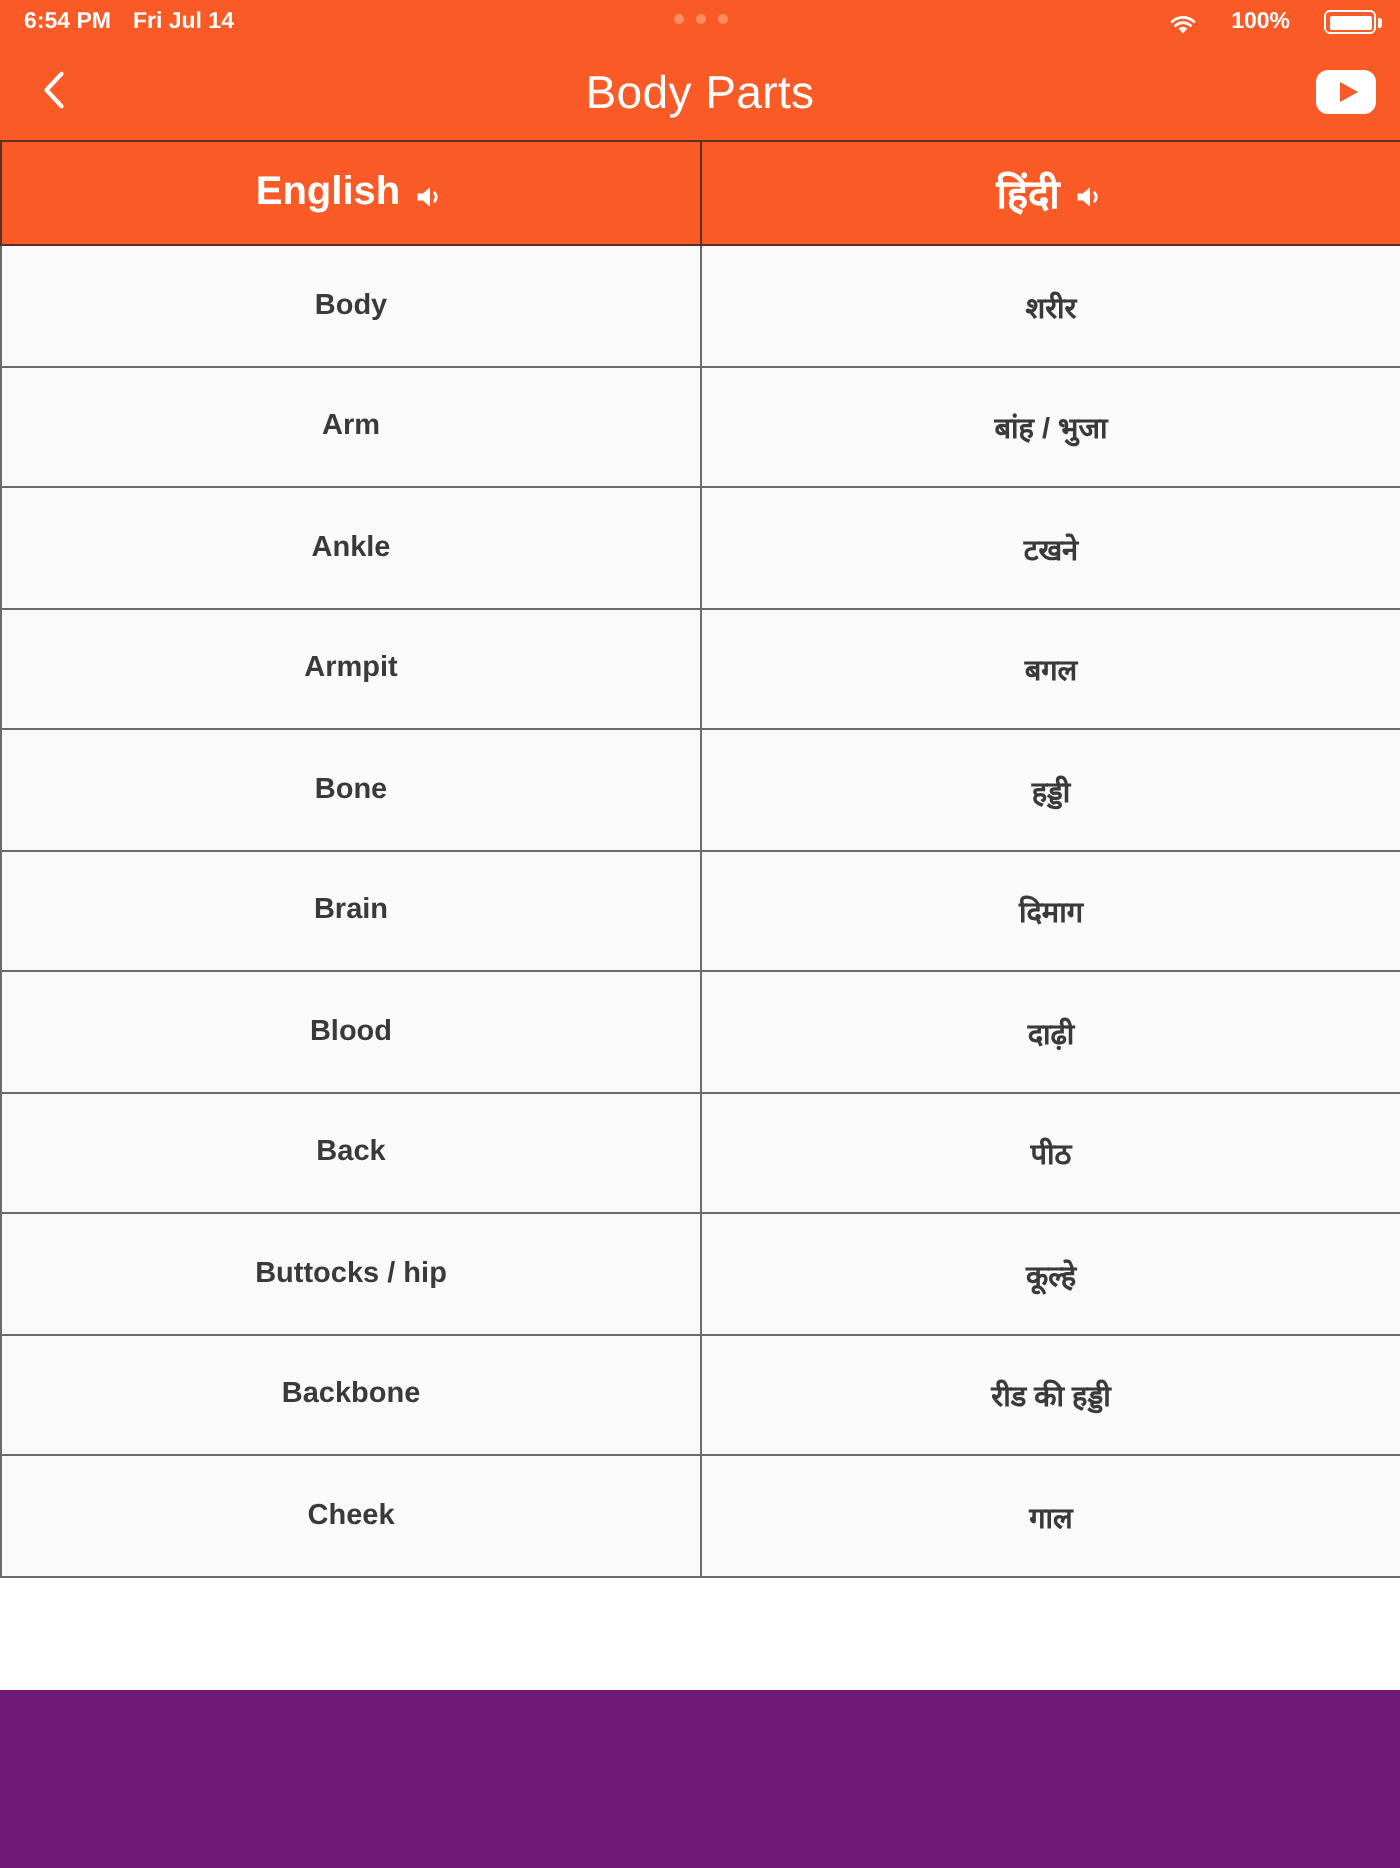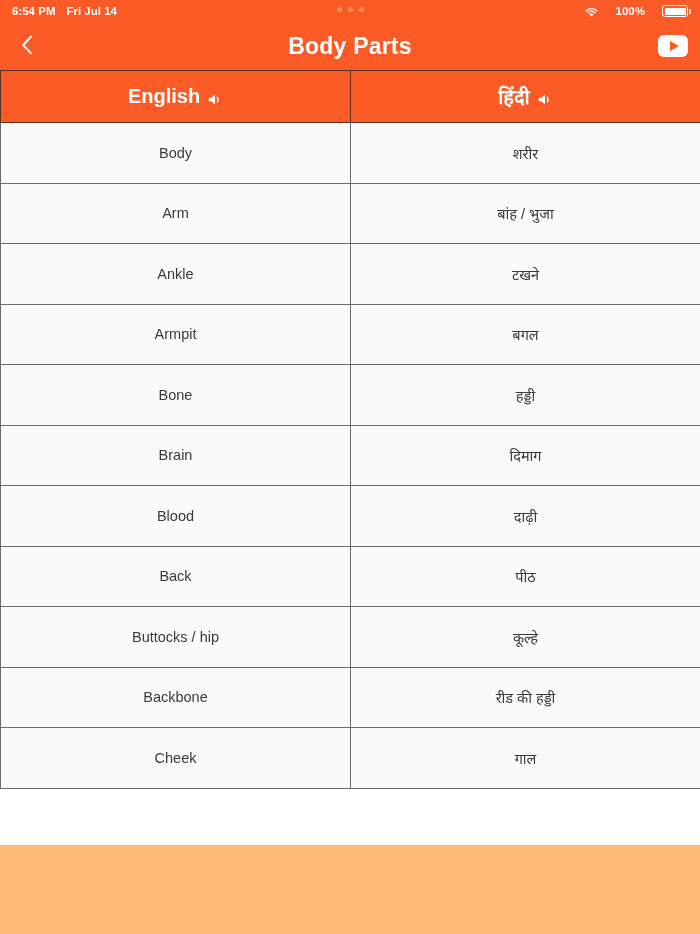--- a/index.html
+++ b/index.html
@@ -10,21 +10,21 @@
     height: 934px;
     background: #ffffff;
     font-family: "Liberation Sans", "DejaVu Sans", sans-serif;
     overflow: hidden;
   }
 
   .screen {
     position: relative;
     width: 700px;
     height: 934px;
-    background: #fdba74;
+    background: #701a75;
   }
 
   
   .status-bar {
     position: relative;
     height: 22px;
     background: #FA5B26;
     display: flex;
     align-items: center;
     padding: 0 12px;
@@ -89,21 +89,21 @@
     display: flex; align-items: center; justify-content: center;
     cursor: pointer;
     background: none; border: none;
   }
   .nav-title {
     position: absolute;
     left: 0; right: 0;
     text-align: center;
     color: #ffffff;
     font-size: 23px;
-    font-weight: 700;
+    font-weight: 400;
     letter-spacing: 0.2px;
     pointer-events: none;
   }
   .youtube-button {
     margin-left: auto;
     margin-right: 12px;
     width: 30px; height: 22px;
     background: #ffffff;
     border-radius: 6px;
     display: flex; align-items: center; justify-content: center;
@@ -148,21 +148,21 @@
     display: flex;
     align-items: center;
     justify-content: center;
     gap: 7px;
   }
   .vocab-table td {
     background: #FAFAFA;
     color: #3a3a3a;
     height: 60.5px;
     font-size: 14.5px;
-    font-weight: 400;
+    font-weight: 700;
   }
   .col-en { width: 350px; }
   .col-hi { width: 350px; margin-left: 47px; }
   .cell-hi { font-size: 14.5px; }
 
   .speaker-icon { display: inline-block; width: 16px; height: 15px; }
 </style>
 </head>
 <body>
 

